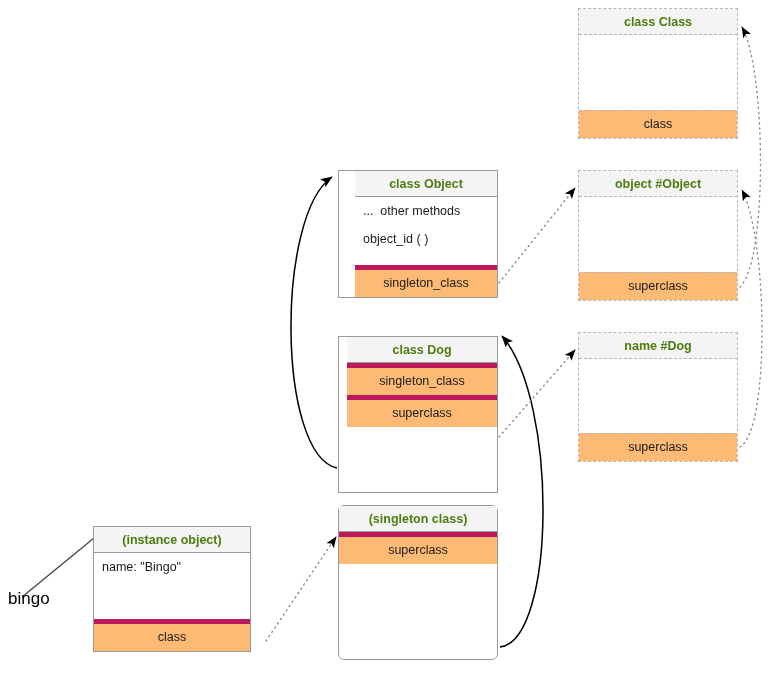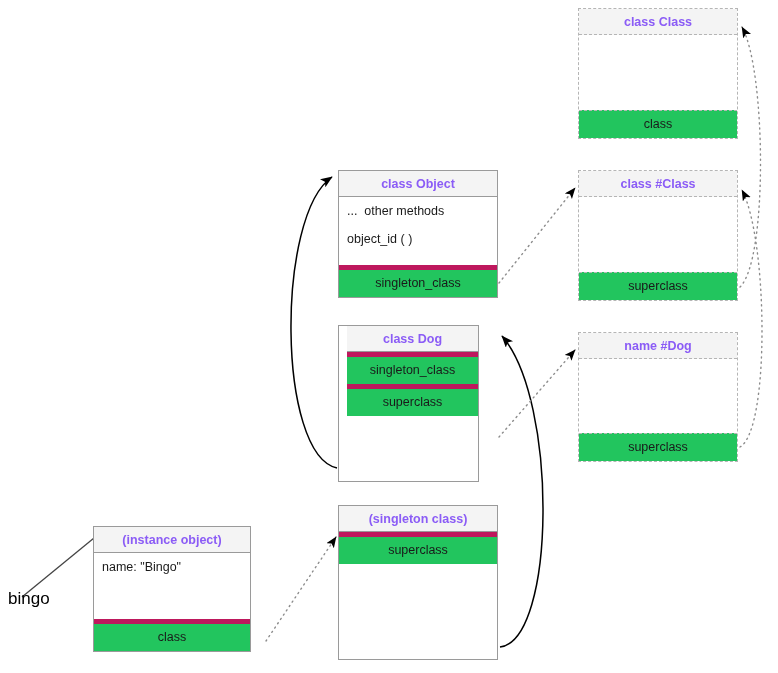--- a/index.html
+++ b/index.html
@@ -28,21 +28,21 @@
     border: 1px solid #9a9a9a;
   }
   .box.dotted {
     border: 1px dashed #b5b5b5;
   }
   .hdr {
     box-sizing: border-box;
     text-align: center;
     font-weight: bold;
     font-size: 12.5px;
-    color: #8b5cf6;
+    color: #4d7c0f;
     background: #f4f4f4;
     padding: 6px 2px 5px 2px;
     line-height: 14px;
   }
   .box.solid > .hdr {
     border-bottom: 1px solid #9a9a9a;
   }
   .box.dotted > .hdr {
     border-bottom: 1px dashed #b5b5b5;
   }
@@ -57,21 +57,21 @@
   }
   .body .mline {
     margin: 0 0 12px 0;
     white-space: pre;
   }
   .ftr {
     box-sizing: border-box;
     text-align: center;
     font-size: 12.5px;
     color: #1a1a1a;
-    background: #22c55e;
+    background: #fdba74;
     padding: 6px 2px 6px 2px;
     line-height: 15px;
   }
   .box.solid > .ftr {
     border-top: 5px solid #be185d;
   }
   .box.dotted > .ftr {
     border-top: 1px dashed #b5b5b5;
   }
   .ext-label {
@@ -137,55 +137,55 @@
       <path d="M 740,287 C 768,260 766,70 742,27" fill="none" stroke="#8c8c8c" stroke-width="1.4" stroke-dasharray="1.2 4" stroke-linecap="round" marker-end="url(#arrow-dotted)"></path>
     </g>
   </svg>
 
   <div class="box dotted" style="left:578px; top:8px; width:160px; height:131px;">
     <div class="hdr">class Class</div>
     <div class="body"></div>
     <div class="ftr">class</div>
   </div>
 
-  <div class="box solid" style="left:338px; top:170px; width:160px; height:128px;">
+  <div class="box solid" style="left:338px; top:170px; width:160px; height:128px;padding-left:16px;">
     <div class="hdr">class Object</div>
     <div class="body">
       <div class="mline">...  other methods</div>
       <div class="mline">object_id ( )</div>
     </div>
     <div class="ftr">singleton_class</div>
   </div>
 
   <div class="box dotted" style="left:578px; top:170px; width:160px; height:131px;">
-    <div class="hdr">class #Class</div>
+    <div class="hdr">object #Object</div>
     <div class="body"></div>
     <div class="ftr">superclass</div>
   </div>
 
-  <div class="box solid" style="left:338px; top:325px; width:141px; height:157px;padding-left:8px;">
+  <div class="box solid" style="left:338px; top:336px; width:160px; height:157px;padding-left:8px;">
     <div class="hdr">class Dog</div>
     <div class="ftr">singleton_class</div>
     <div class="ftr">superclass</div>
   </div>
 
   <div class="box dotted" style="left:578px; top:332px; width:160px; height:130px;">
     <div class="hdr">name #Dog</div>
     <div class="body"></div>
     <div class="ftr">superclass</div>
   </div>
 
   <div class="box solid" style="left:93px; top:526px; width:158px; height:126px;">
     <div class="hdr">(instance object)</div>
     <div class="body">
       <div class="mline">name: "Bingo"</div>
     </div>
     <div class="ftr">class</div>
   </div>
 
-  <div class="box solid" style="left:338px; top:505px; width:160px; height:155px;">
+  <div class="box solid" style="left:338px; top:505px; width:160px; height:155px;border-radius:6px;">
     <div class="hdr">(singleton class)</div>
     <div class="ftr">superclass</div>
   </div>
 
   <div class="ext-label" style="left:8px; top:586px;">bingo</div>
 
 </div>
 
 </body></html>

